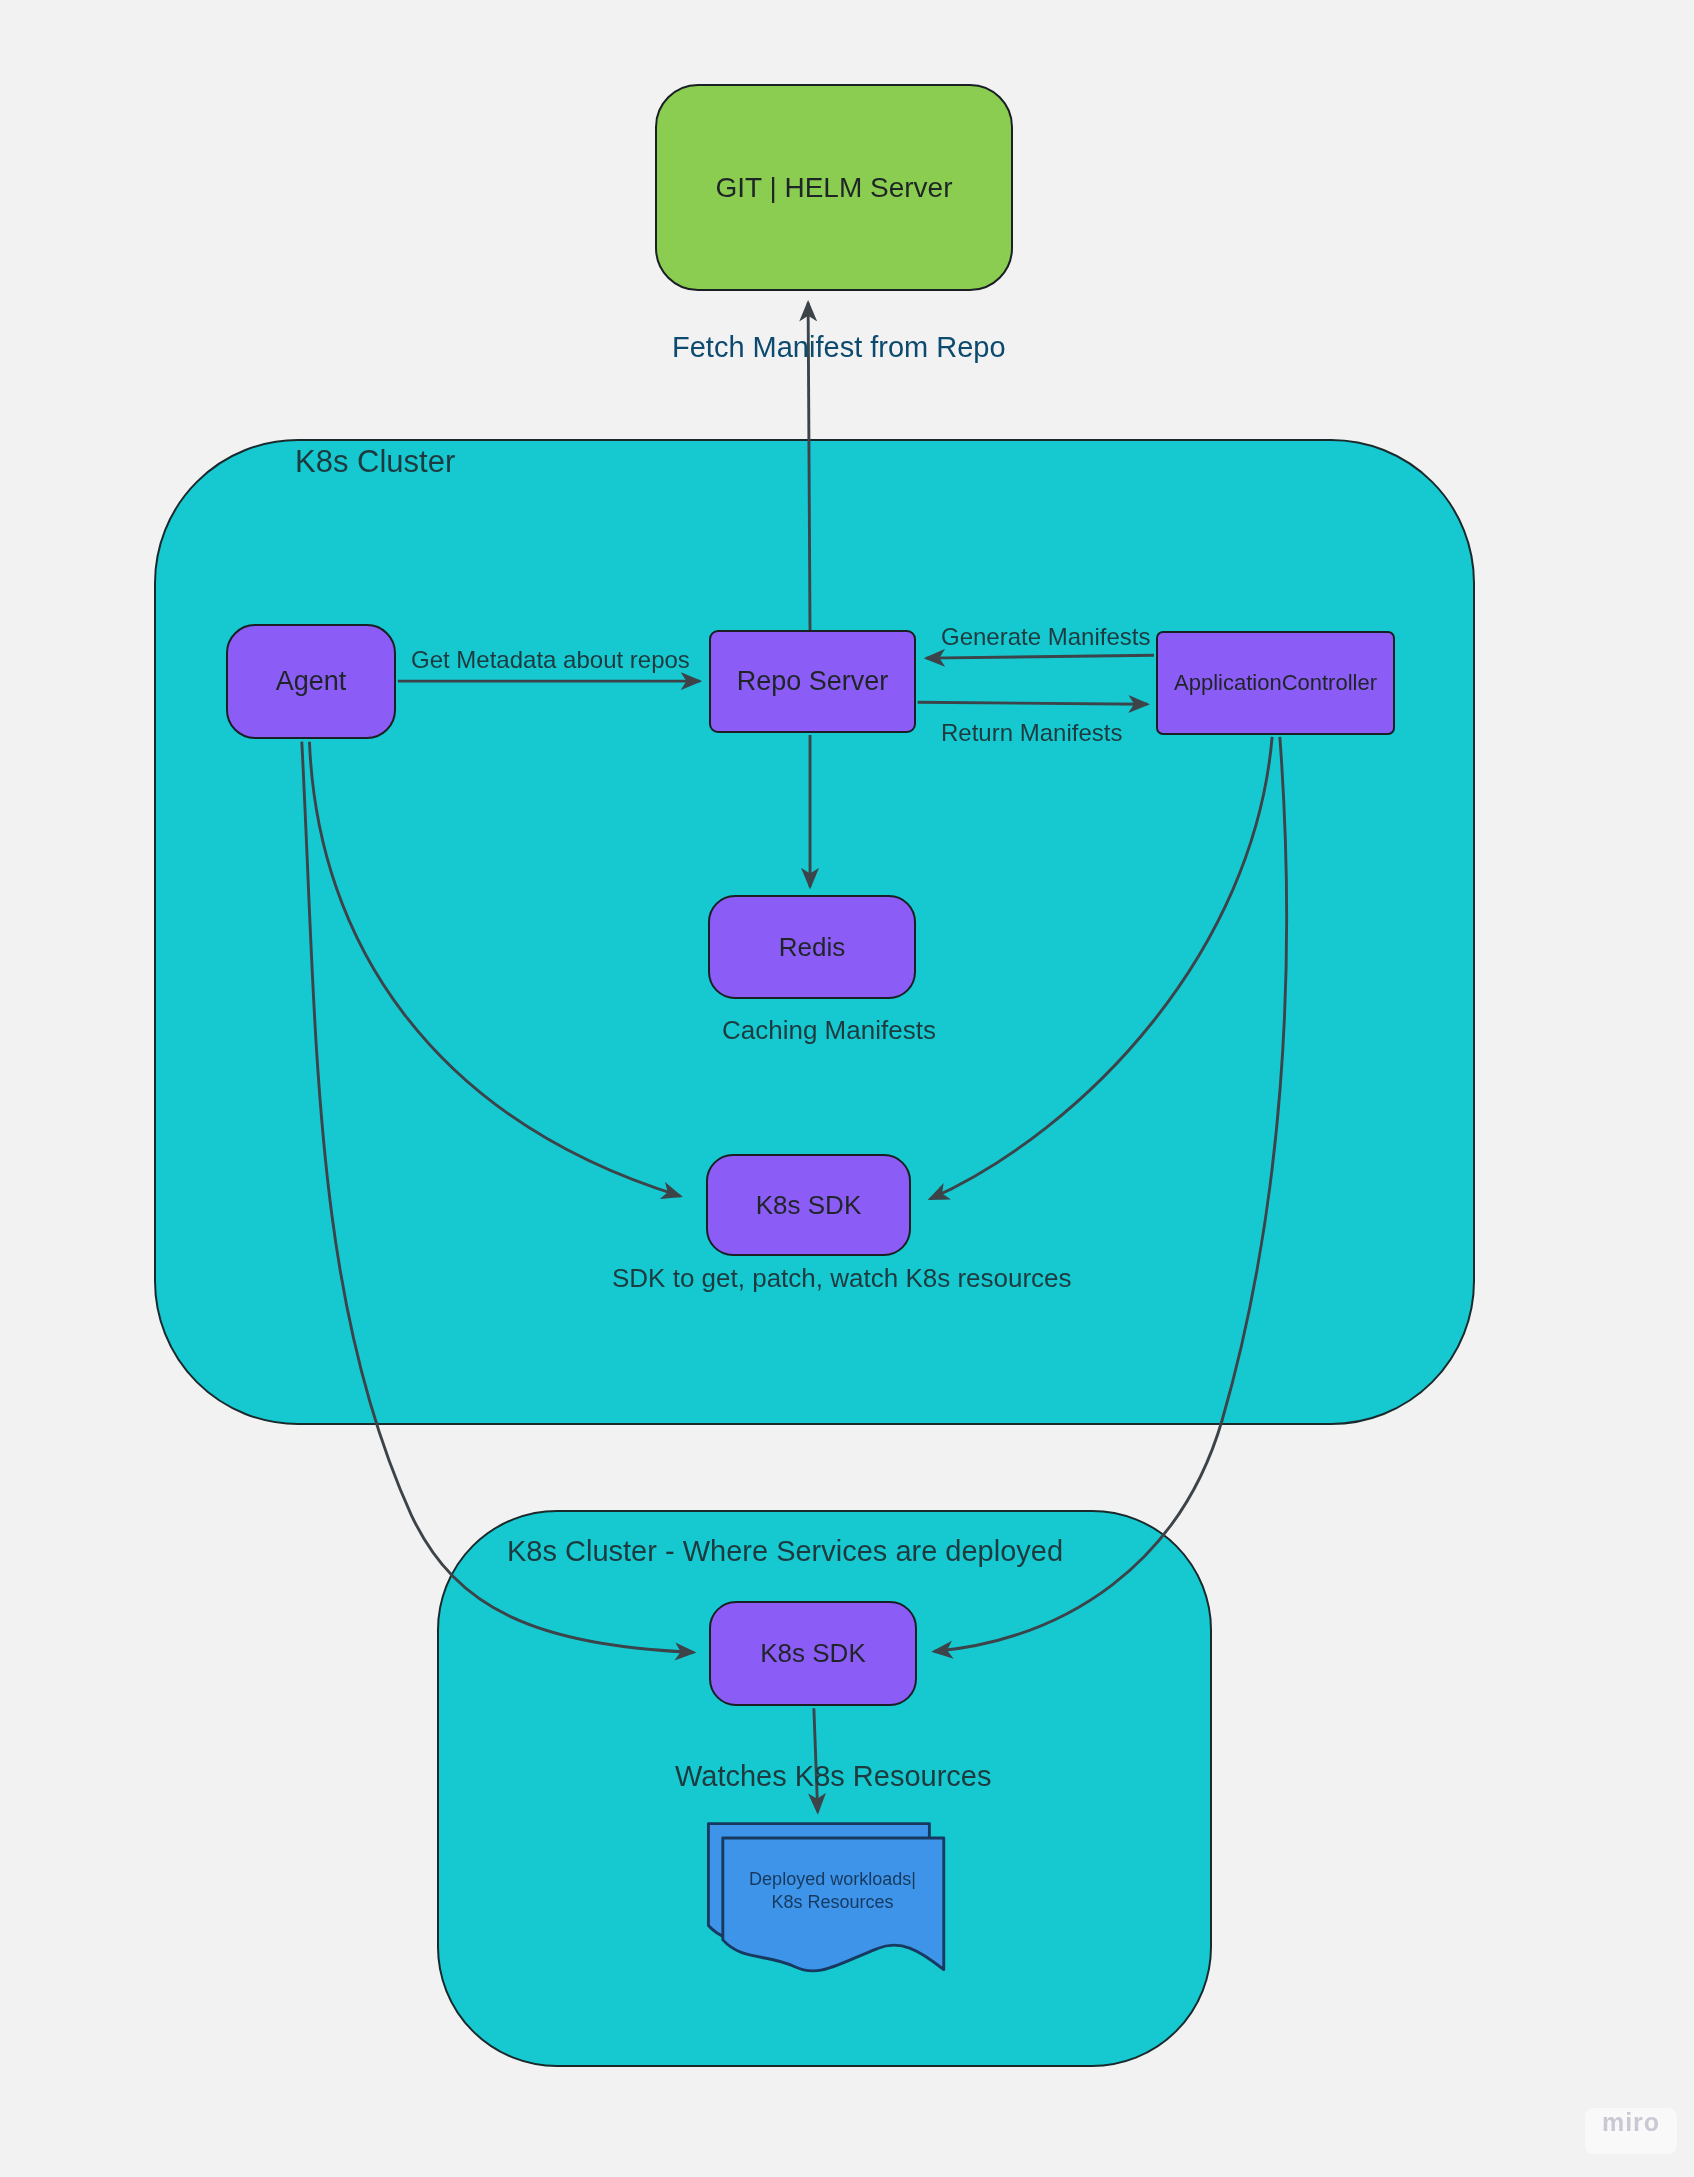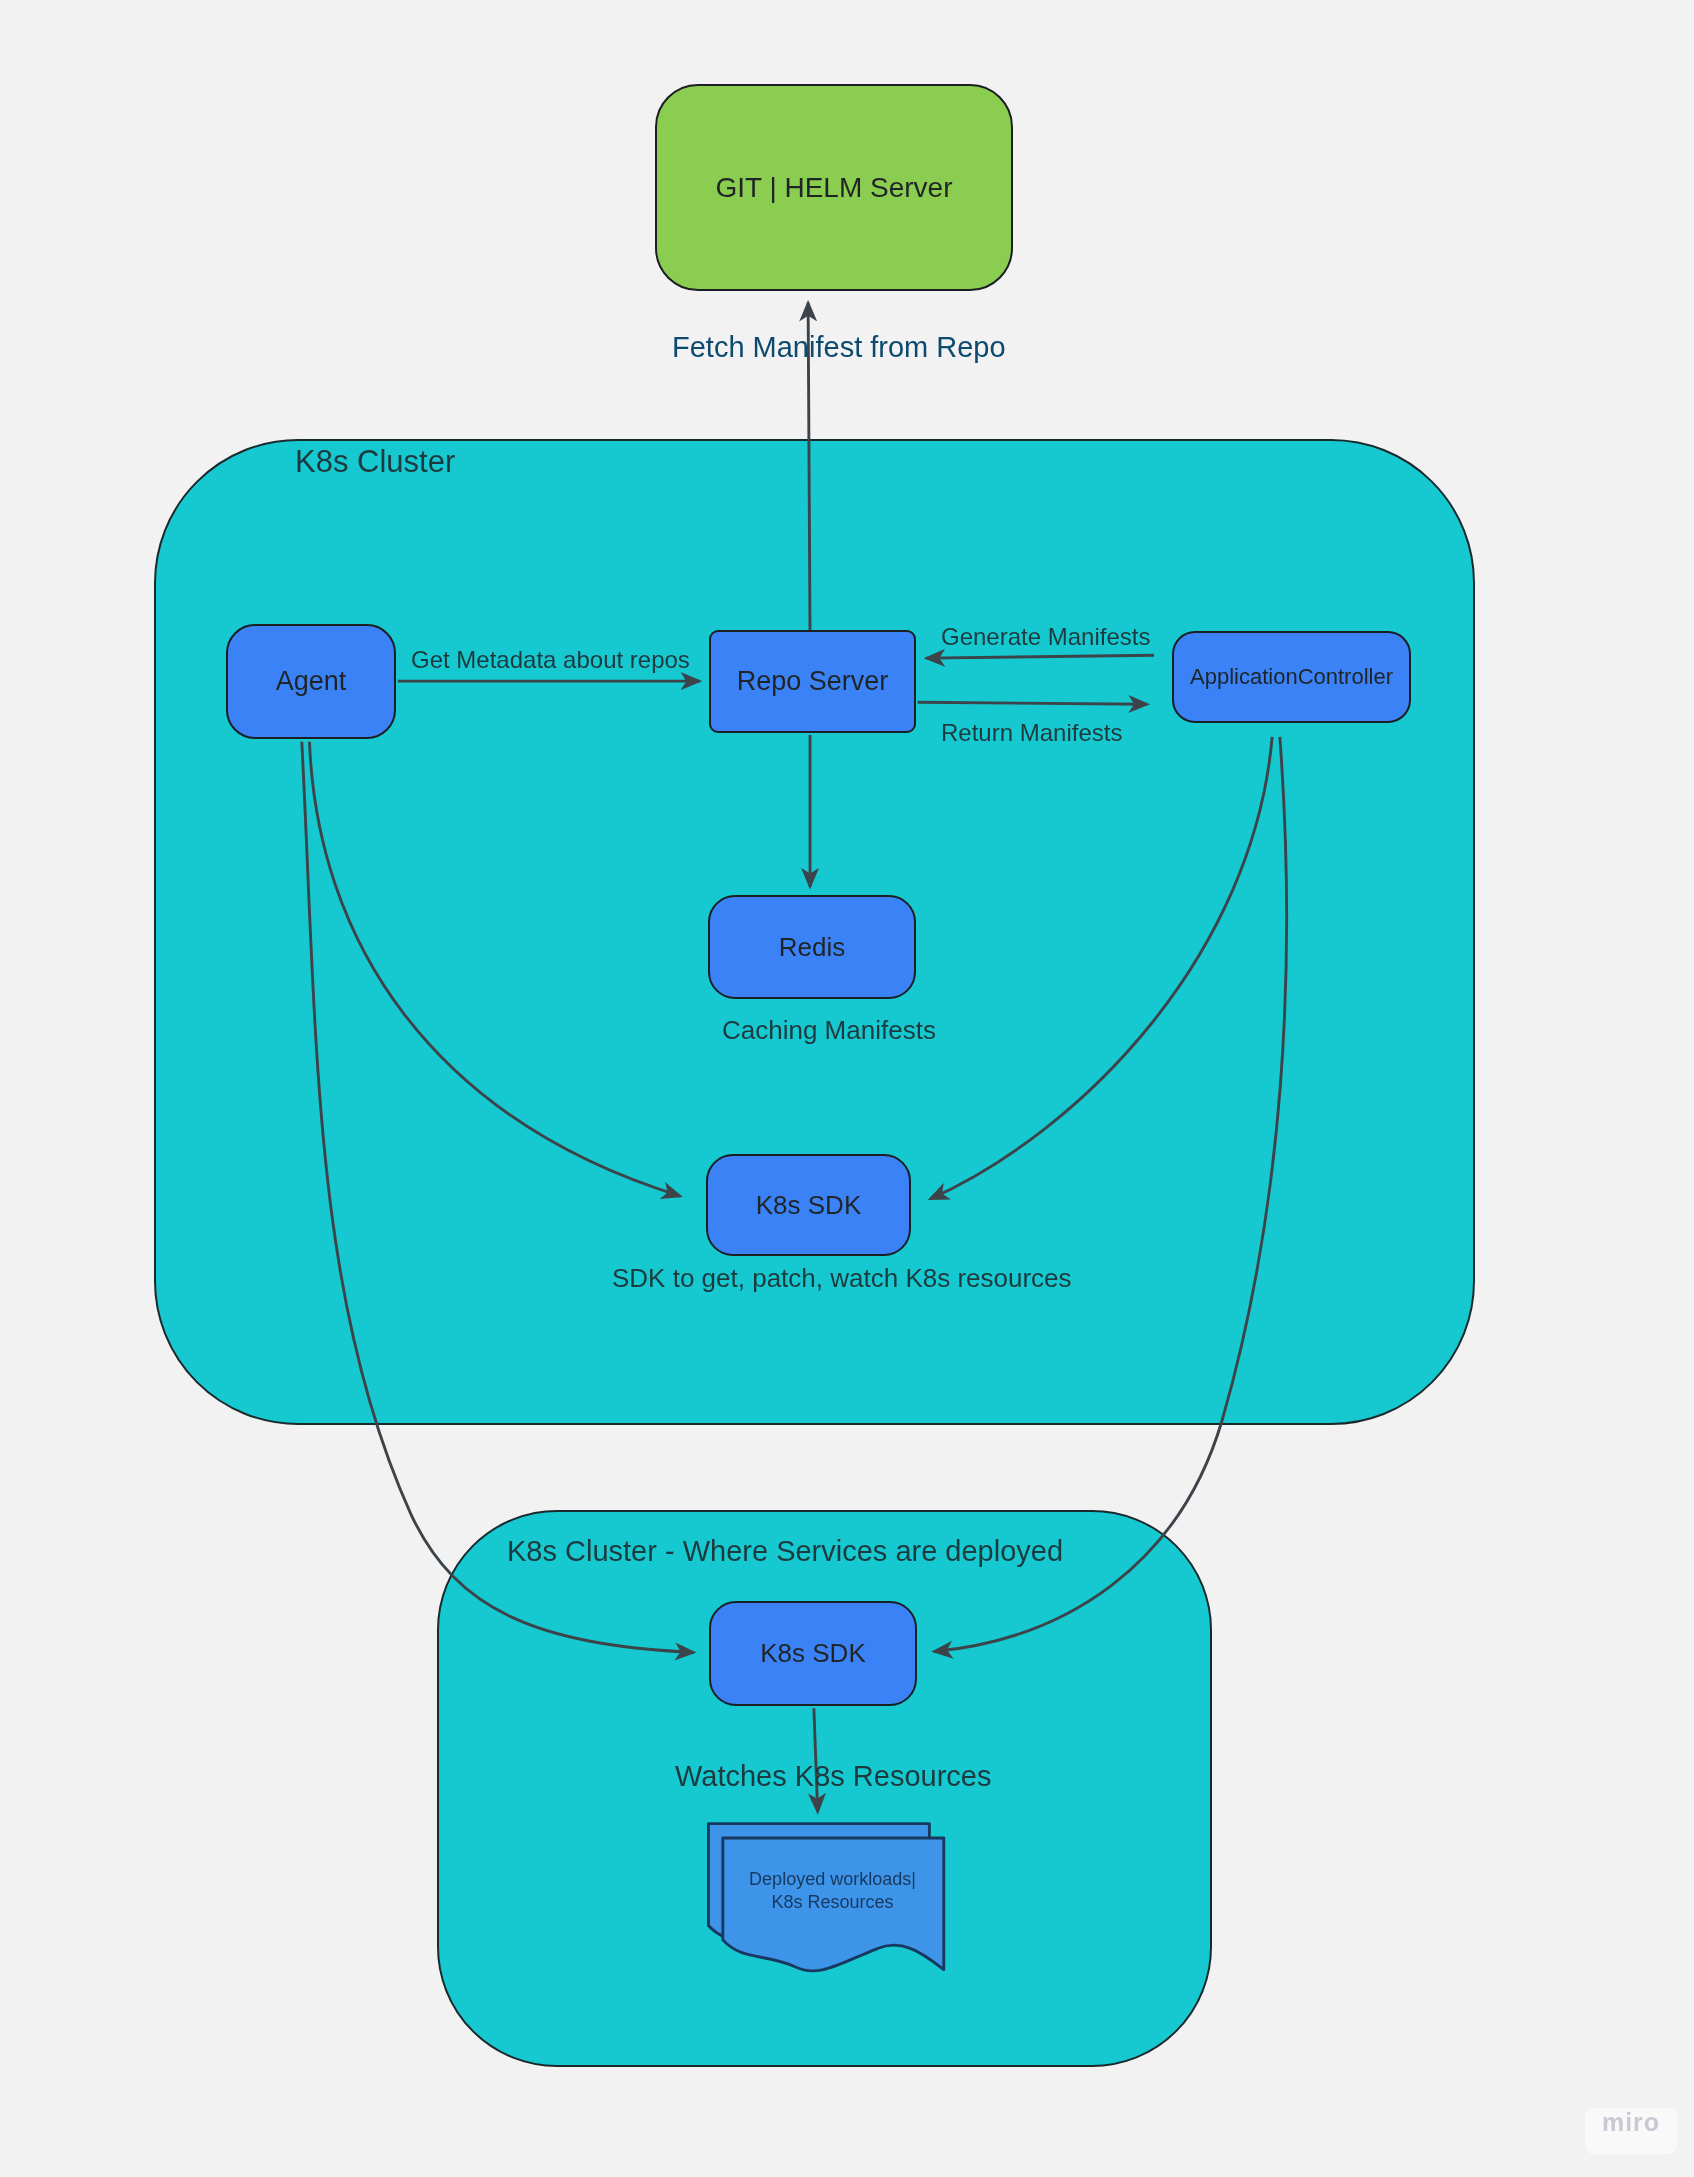--- a/index.html
+++ b/index.html
@@ -8,21 +8,21 @@
     font-family:"Liberation Sans","DejaVu Sans",sans-serif;overflow:hidden;
   }
   .cluster{
     position:absolute;background:#16C9D1;border:2.9px solid #1A2A2C;
     box-sizing:border-box;z-index:1;
   }
   .cluster-label{
     position:absolute;color:#1D3A3E;font-size:31px;z-index:4;white-space:nowrap;
   }
   .node{
-    position:absolute;background:#3b82f6;border:2.9px solid #1A1F24;
+    position:absolute;background:#8b5cf6;border:2.9px solid #1A1F24;
     box-sizing:border-box;display:flex;align-items:center;justify-content:center;
     color:#1F2527;z-index:3;text-align:center;
   }
   .node.green{background:#8BCD50;}
   .conn-label{
     position:absolute;color:#1D3A3E;font-size:24px;z-index:4;white-space:nowrap;
   }
   .free-label{
     position:absolute;color:#0c4a6e;font-size:29px;z-index:4;white-space:nowrap;
   }
@@ -75,21 +75,21 @@
   </div>
 
   <div class="node" style="left:226px;top:624px;width:170px;height:115px;border-radius:29px;font-size:27px;">
     <span>Agent</span>
   </div>
 
   <div class="node" style="left:709px;top:630px;width:207px;height:103px;border-radius:9px;font-size:27px;">
     <span>Repo Server</span>
   </div>
 
-  <div class="node" style="left:1156px;top:631px;width:239px;height:92px;border-radius:23px;font-size:22px;margin-left:16px;">
+  <div class="node" style="left:1156px;top:631px;width:239px;height:104px;border-radius:7px;font-size:22px;">
     <span>ApplicationController</span>
   </div>
 
   <div class="node" style="left:708px;top:895px;width:208px;height:104px;border-radius:27px;font-size:26px;">
     <span>Redis</span>
   </div>
 
   <div class="node" style="left:706px;top:1154px;width:205px;height:102px;border-radius:27px;font-size:26px;">
     <span>K8s SDK</span>
   </div>

